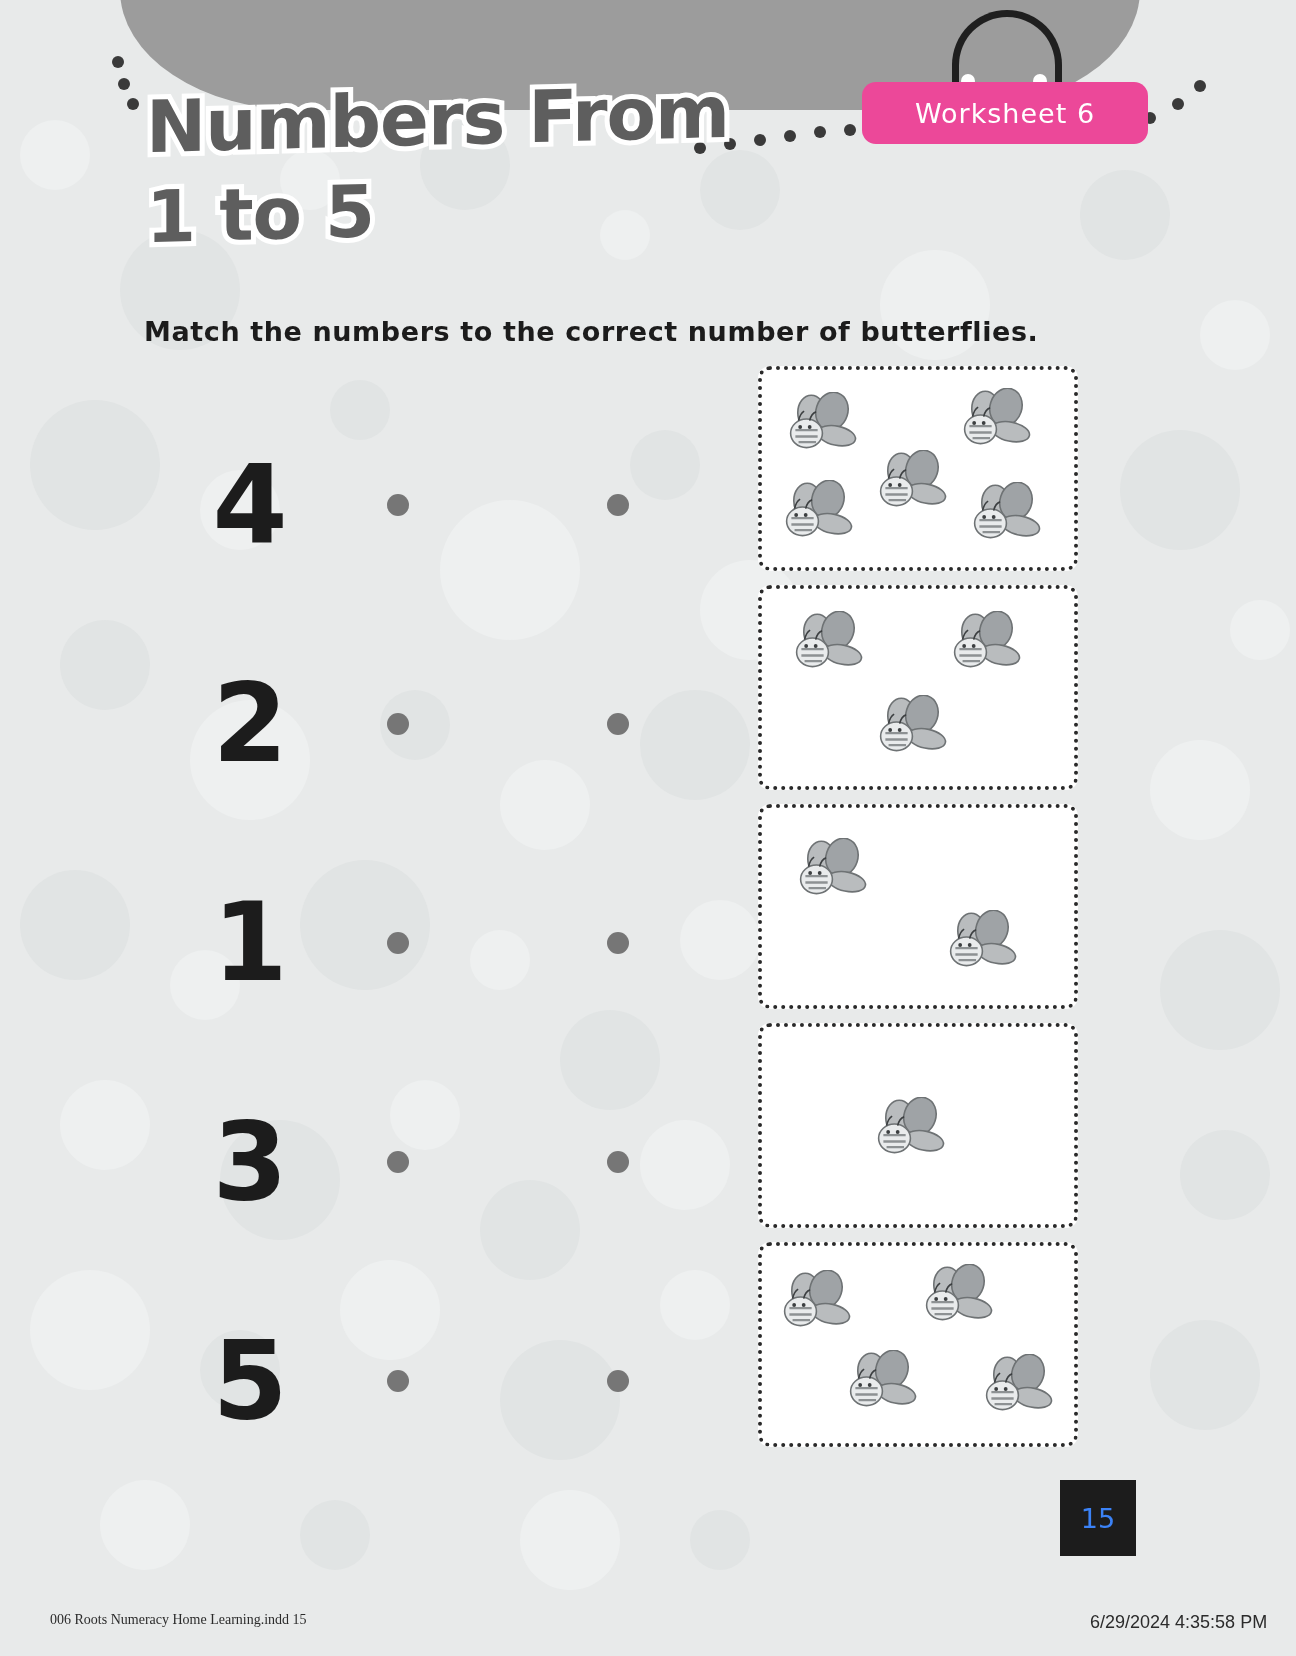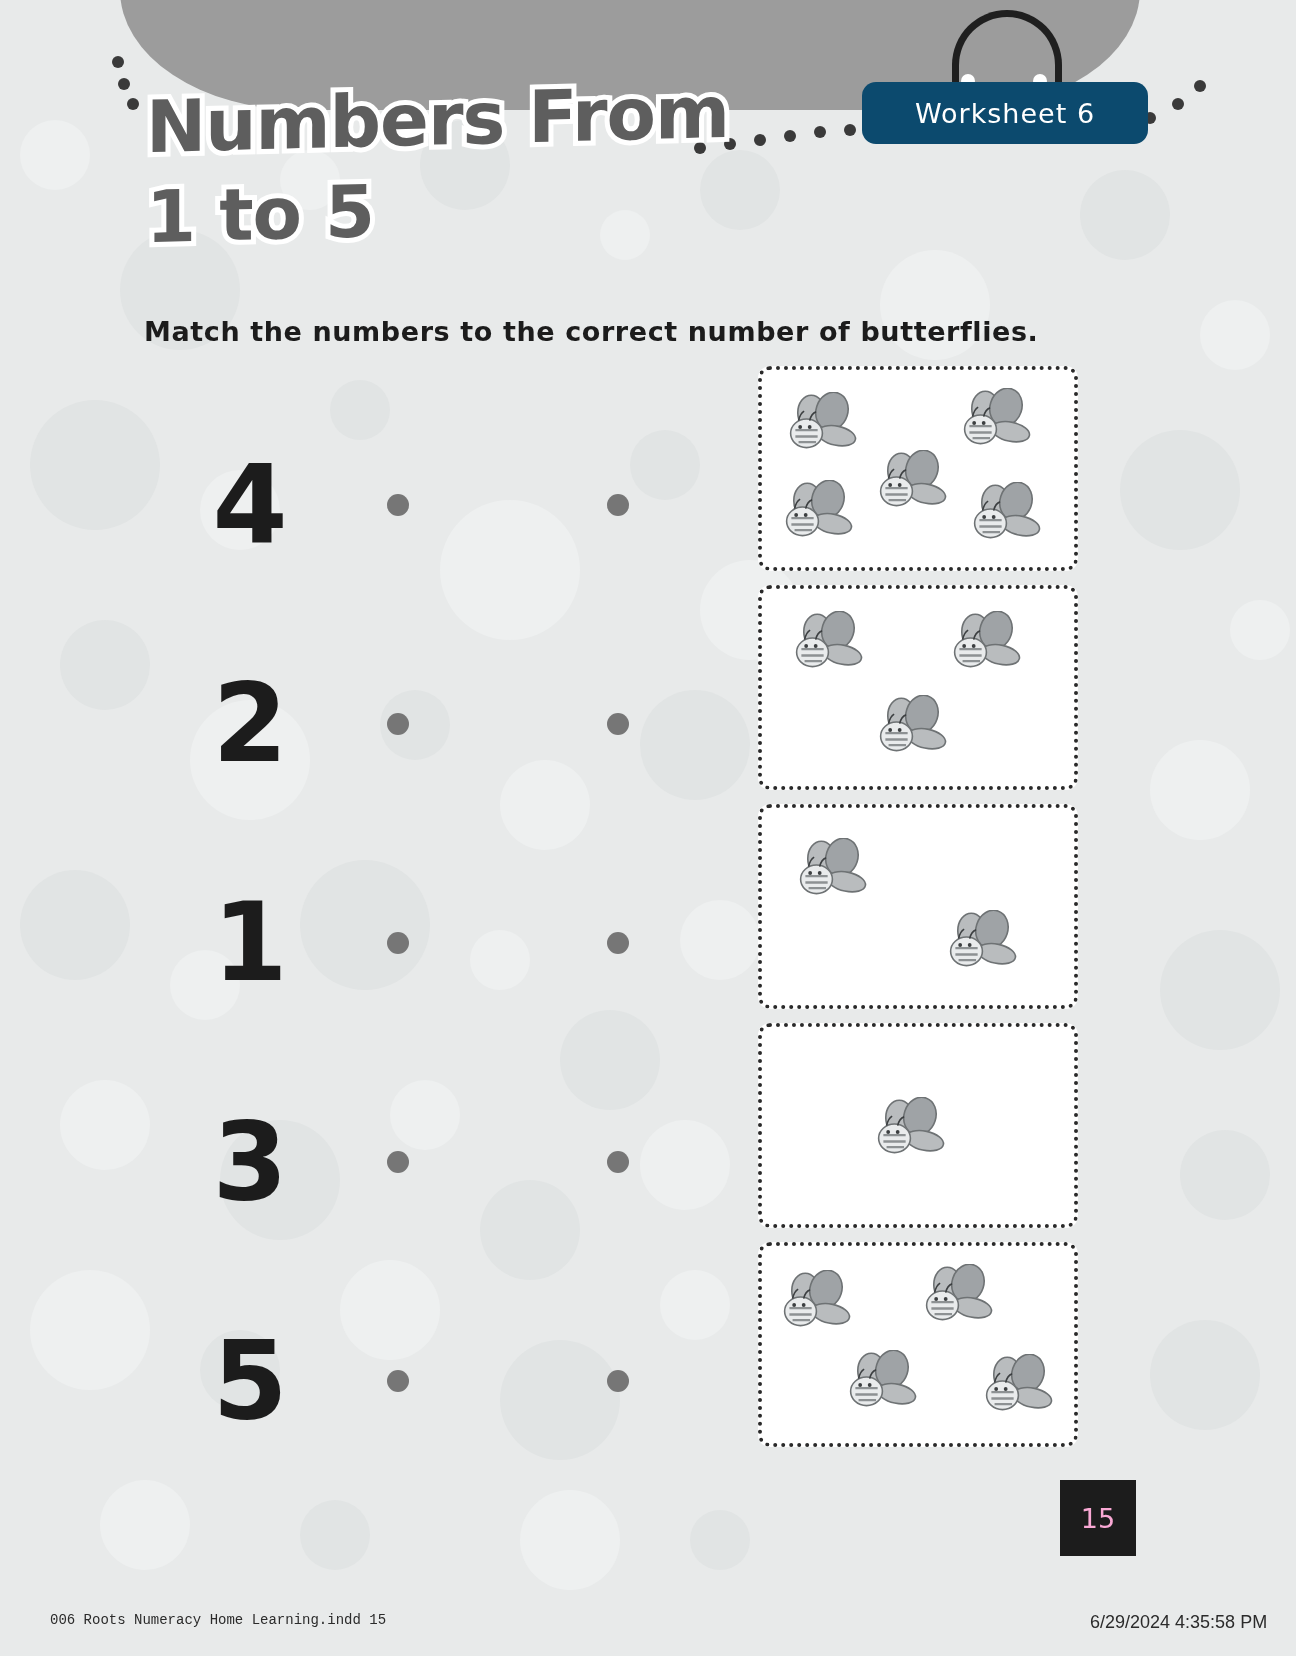--- a/index.html
+++ b/index.html
@@ -74,21 +74,21 @@
     transform: skewY(-1.5deg);
   }
 
   
   .tag {
     position: absolute;
     left: 862px;
     top: 82px;
     width: 286px;
     height: 62px;
-    background: #0c4a6e;
+    background: #ec4899;
     border-radius: 14px;
     color: #ffffff;
     display: flex;
     align-items: center;
     justify-content: center;
     font-size: 27px;
     letter-spacing: 1px;
     font-family: "DejaVu Sans", sans-serif;
   }
   .hook {
@@ -187,36 +187,36 @@
   }
 
   
   .page-num {
     position: absolute;
     left: 1060px;
     top: 1480px;
     width: 76px;
     height: 76px;
     background: #1c1c1c;
-    color: #f9a8d4;
+    color: #3b82f6;
     display: flex;
     align-items: center;
     justify-content: center;
     font-size: 27px;
     font-family: "DejaVu Sans", sans-serif;
   }
 
   
   .footer-left {
     position: absolute;
     left: 50px;
     top: 1612px;
     font-size: 14px;
     color: #2b2b2b;
-    font-family: Liberation Mono, monospace;
+    font-family: Liberation Serif, serif;
   }
   .footer-right {
     position: absolute;
     left: 1090px;
     top: 1612px;
     font-size: 18px;
     color: #2b2b2b;
     font-family: "Liberation Sans", sans-serif;
   }
 </style>

